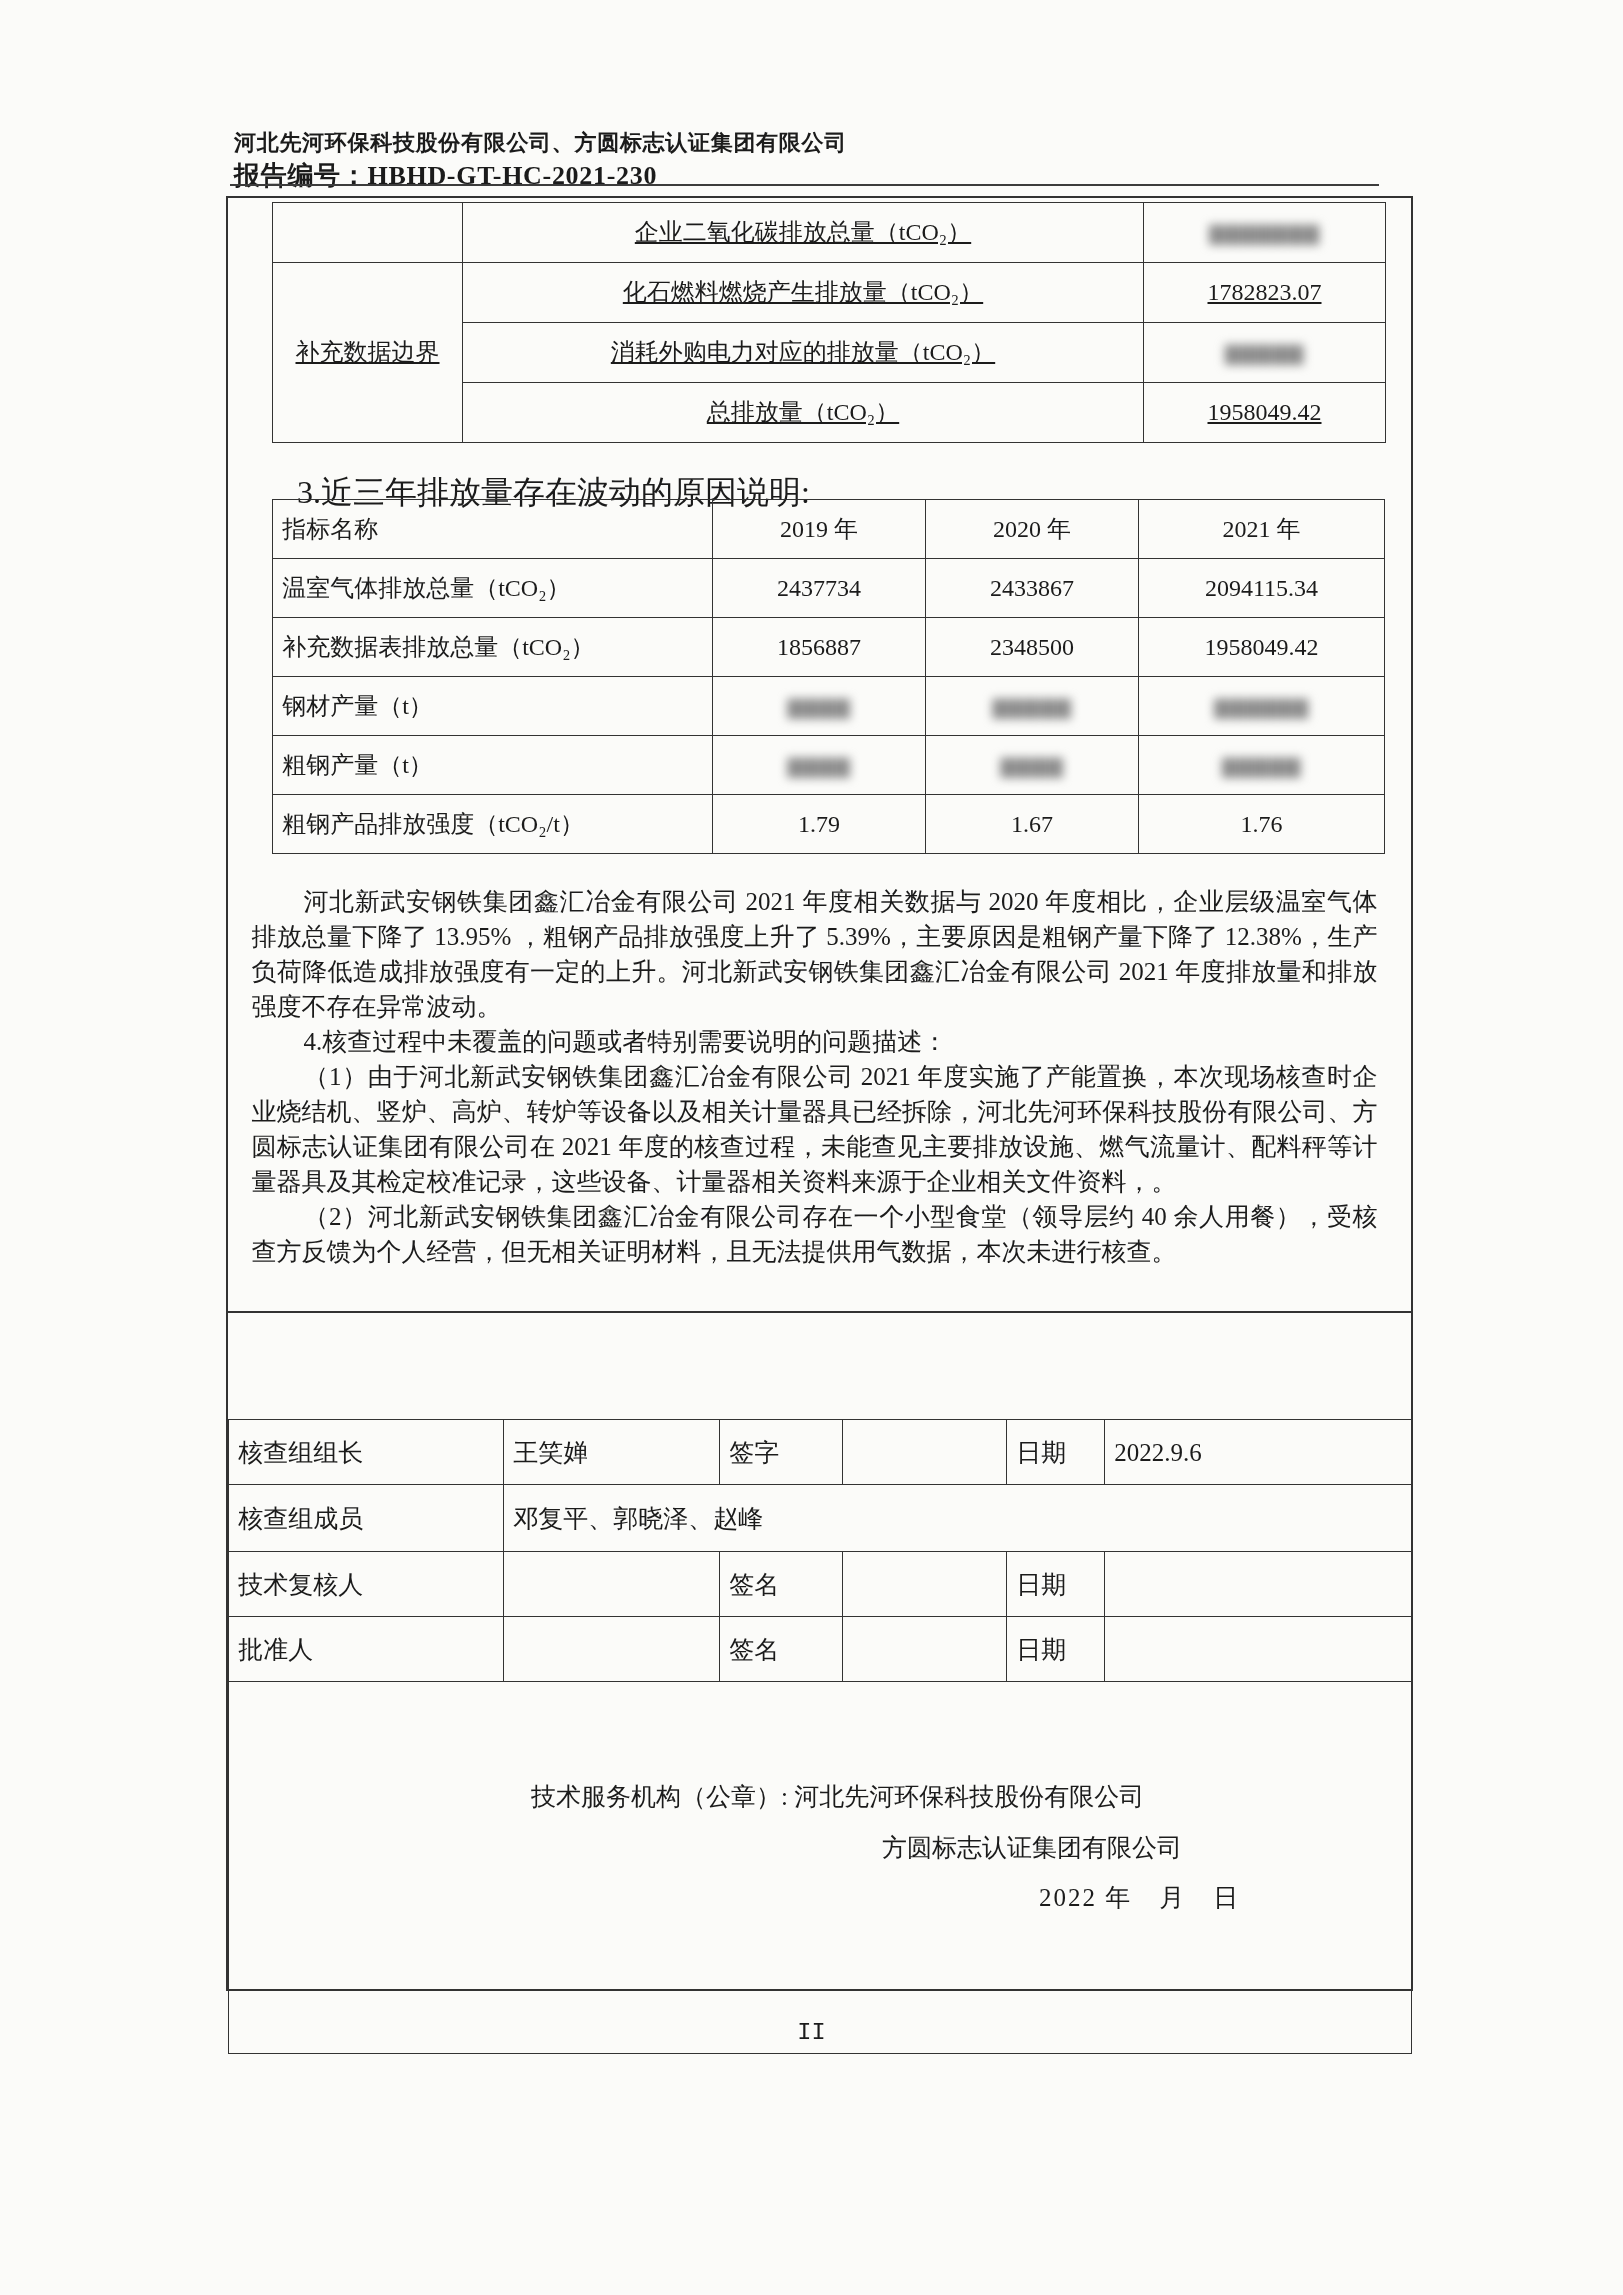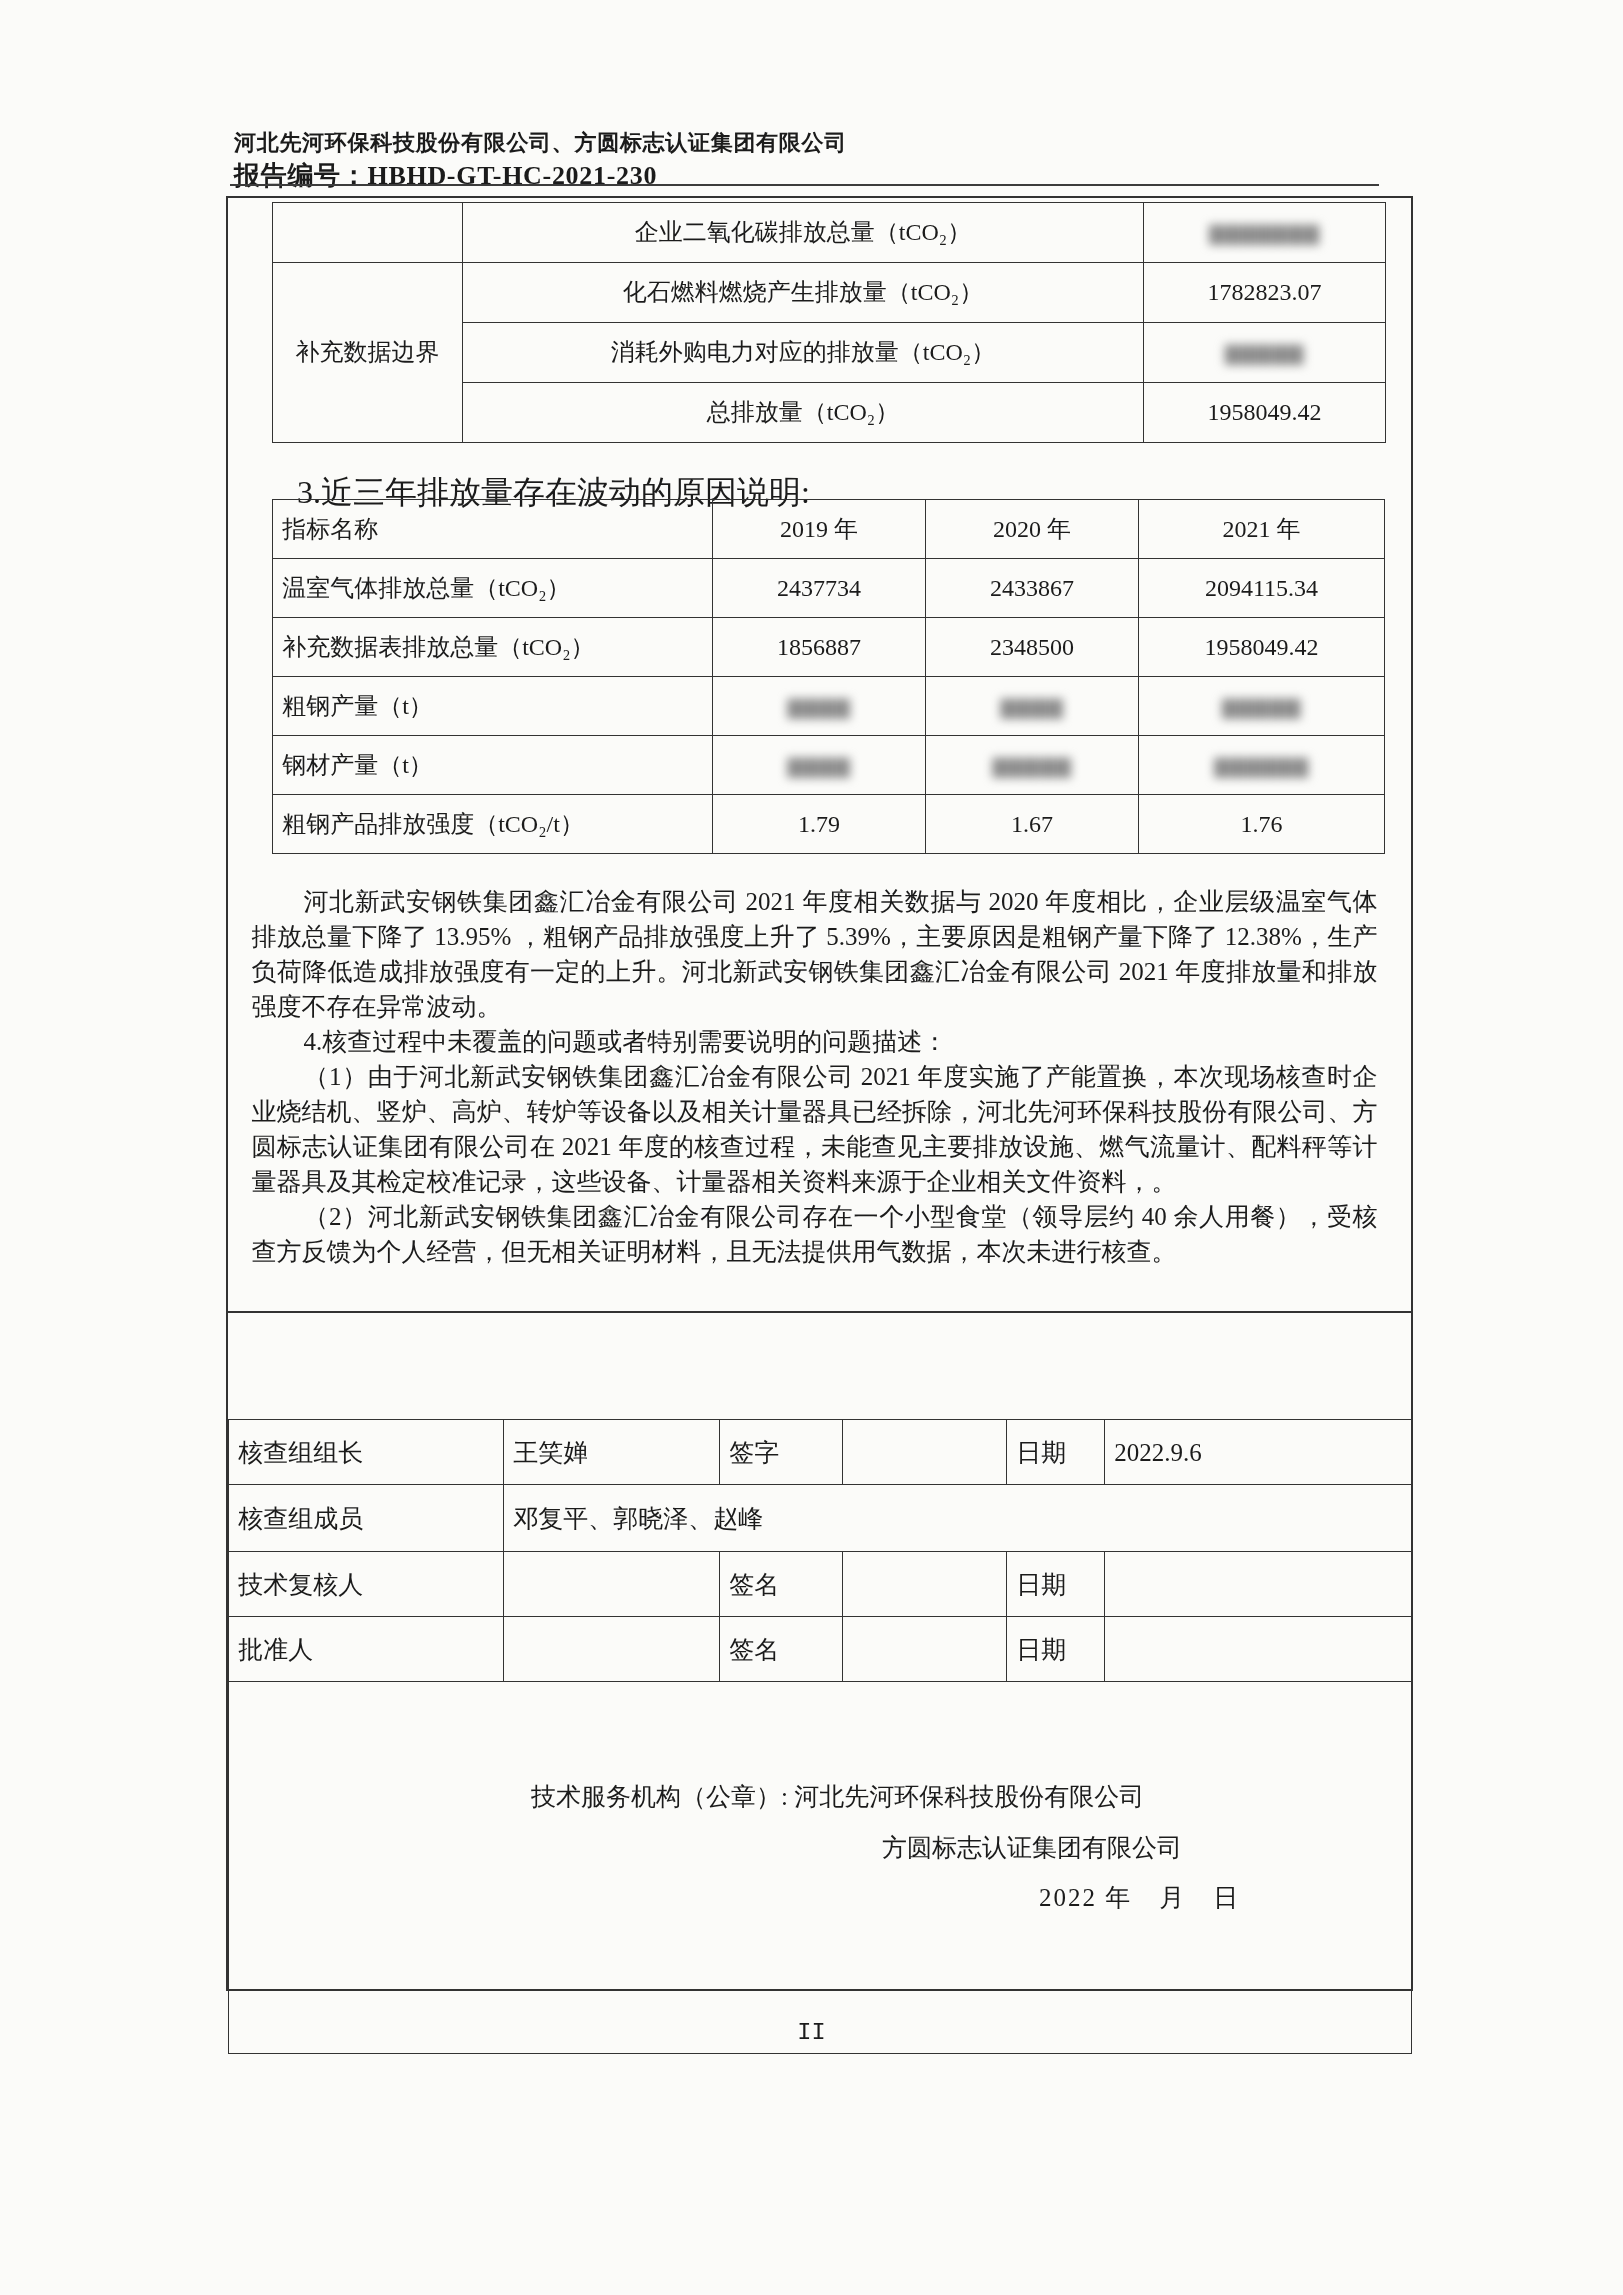--- a/index.html
+++ b/index.html
@@ -10,21 +10,21 @@
   }
   .header{position:absolute;top:128px;left:234px;width:1147px;
     display:flex;justify-content:space-between;align-items:baseline;flex-direction:column;}
   .header-left{font-weight:bold;font-size:22px;letter-spacing:0.7px;}
   .header-right{font-weight:bold;font-size:26px;letter-spacing:0.7px;}
   .rule{position:absolute;top:184px;left:230px;width:1149px;height:2px;background:#3c3c3c;}
   .outer{position:absolute;top:196px;left:226px;width:1183px;height:1791px;border:2px solid #333;}
   table{border-collapse:collapse;}
   
   .t1{position:absolute;top:3.9px;left:44px;width:1113px;table-layout:fixed;}
-  .t1 td{border:1.3px solid #333;font-size:24px;text-align:center;vertical-align:middle;height:59px;padding:0 15px;}
+  .t1 td{border:1.3px solid #333;font-size:24px;text-align:center;vertical-align:middle;height:59px;padding:0 15px;text-decoration:underline;}
   .t1 td.lbl{text-align:center;margin-left:36px;}
   
   .h3{position:absolute;top:273px;left:69px;font-size:32px;}
   
   .t2{position:absolute;top:301px;left:44px;width:1113px;table-layout:fixed;}
   .t2 td{border:1.3px solid #333;font-size:24px;vertical-align:middle;height:58px;padding:0 5.2px;}
   .t2 td.name{text-align:left;padding-left:9.2px;}
   .t2 td.num{text-align:center;}
   
   .bodytext{position:absolute;top:686px;left:10.5px;width:1152px;
@@ -110,30 +110,30 @@
       <td class="num">2433867</td>
       <td class="num">2094115.34</td>
     </tr>
     <tr>
       <td class="name">补充数据表排放总量（tCO₂）</td>
       <td class="num">1856887</td>
       <td class="num">2348500</td>
       <td class="num">1958049.42</td>
     </tr>
     <tr>
+      <td class="name">钢材产量（t）</td>
+      <td class="num"><span class="redact">▇▇▇▇</span></td>
+      <td class="num"><span class="redact">▇▇▇▇▇</span></td>
+      <td class="num"><span class="redact">▇▇▇▇▇▇</span></td>
+    </tr>
+    <tr>
       <td class="name">粗钢产量（t）</td>
       <td class="num"><span class="redact">▇▇▇▇</span></td>
       <td class="num"><span class="redact">▇▇▇▇</span></td>
       <td class="num"><span class="redact">▇▇▇▇▇</span></td>
-    </tr>
-    <tr>
-      <td class="name">钢材产量（t）</td>
-      <td class="num"><span class="redact">▇▇▇▇</span></td>
-      <td class="num"><span class="redact">▇▇▇▇▇</span></td>
-      <td class="num"><span class="redact">▇▇▇▇▇▇</span></td>
     </tr>
     <tr>
       <td class="name">粗钢产品排放强度（tCO₂/t）</td>
       <td class="num">1.79</td>
       <td class="num">1.67</td>
       <td class="num">1.76</td>
     </tr>
   </tbody>
     </table>
 

